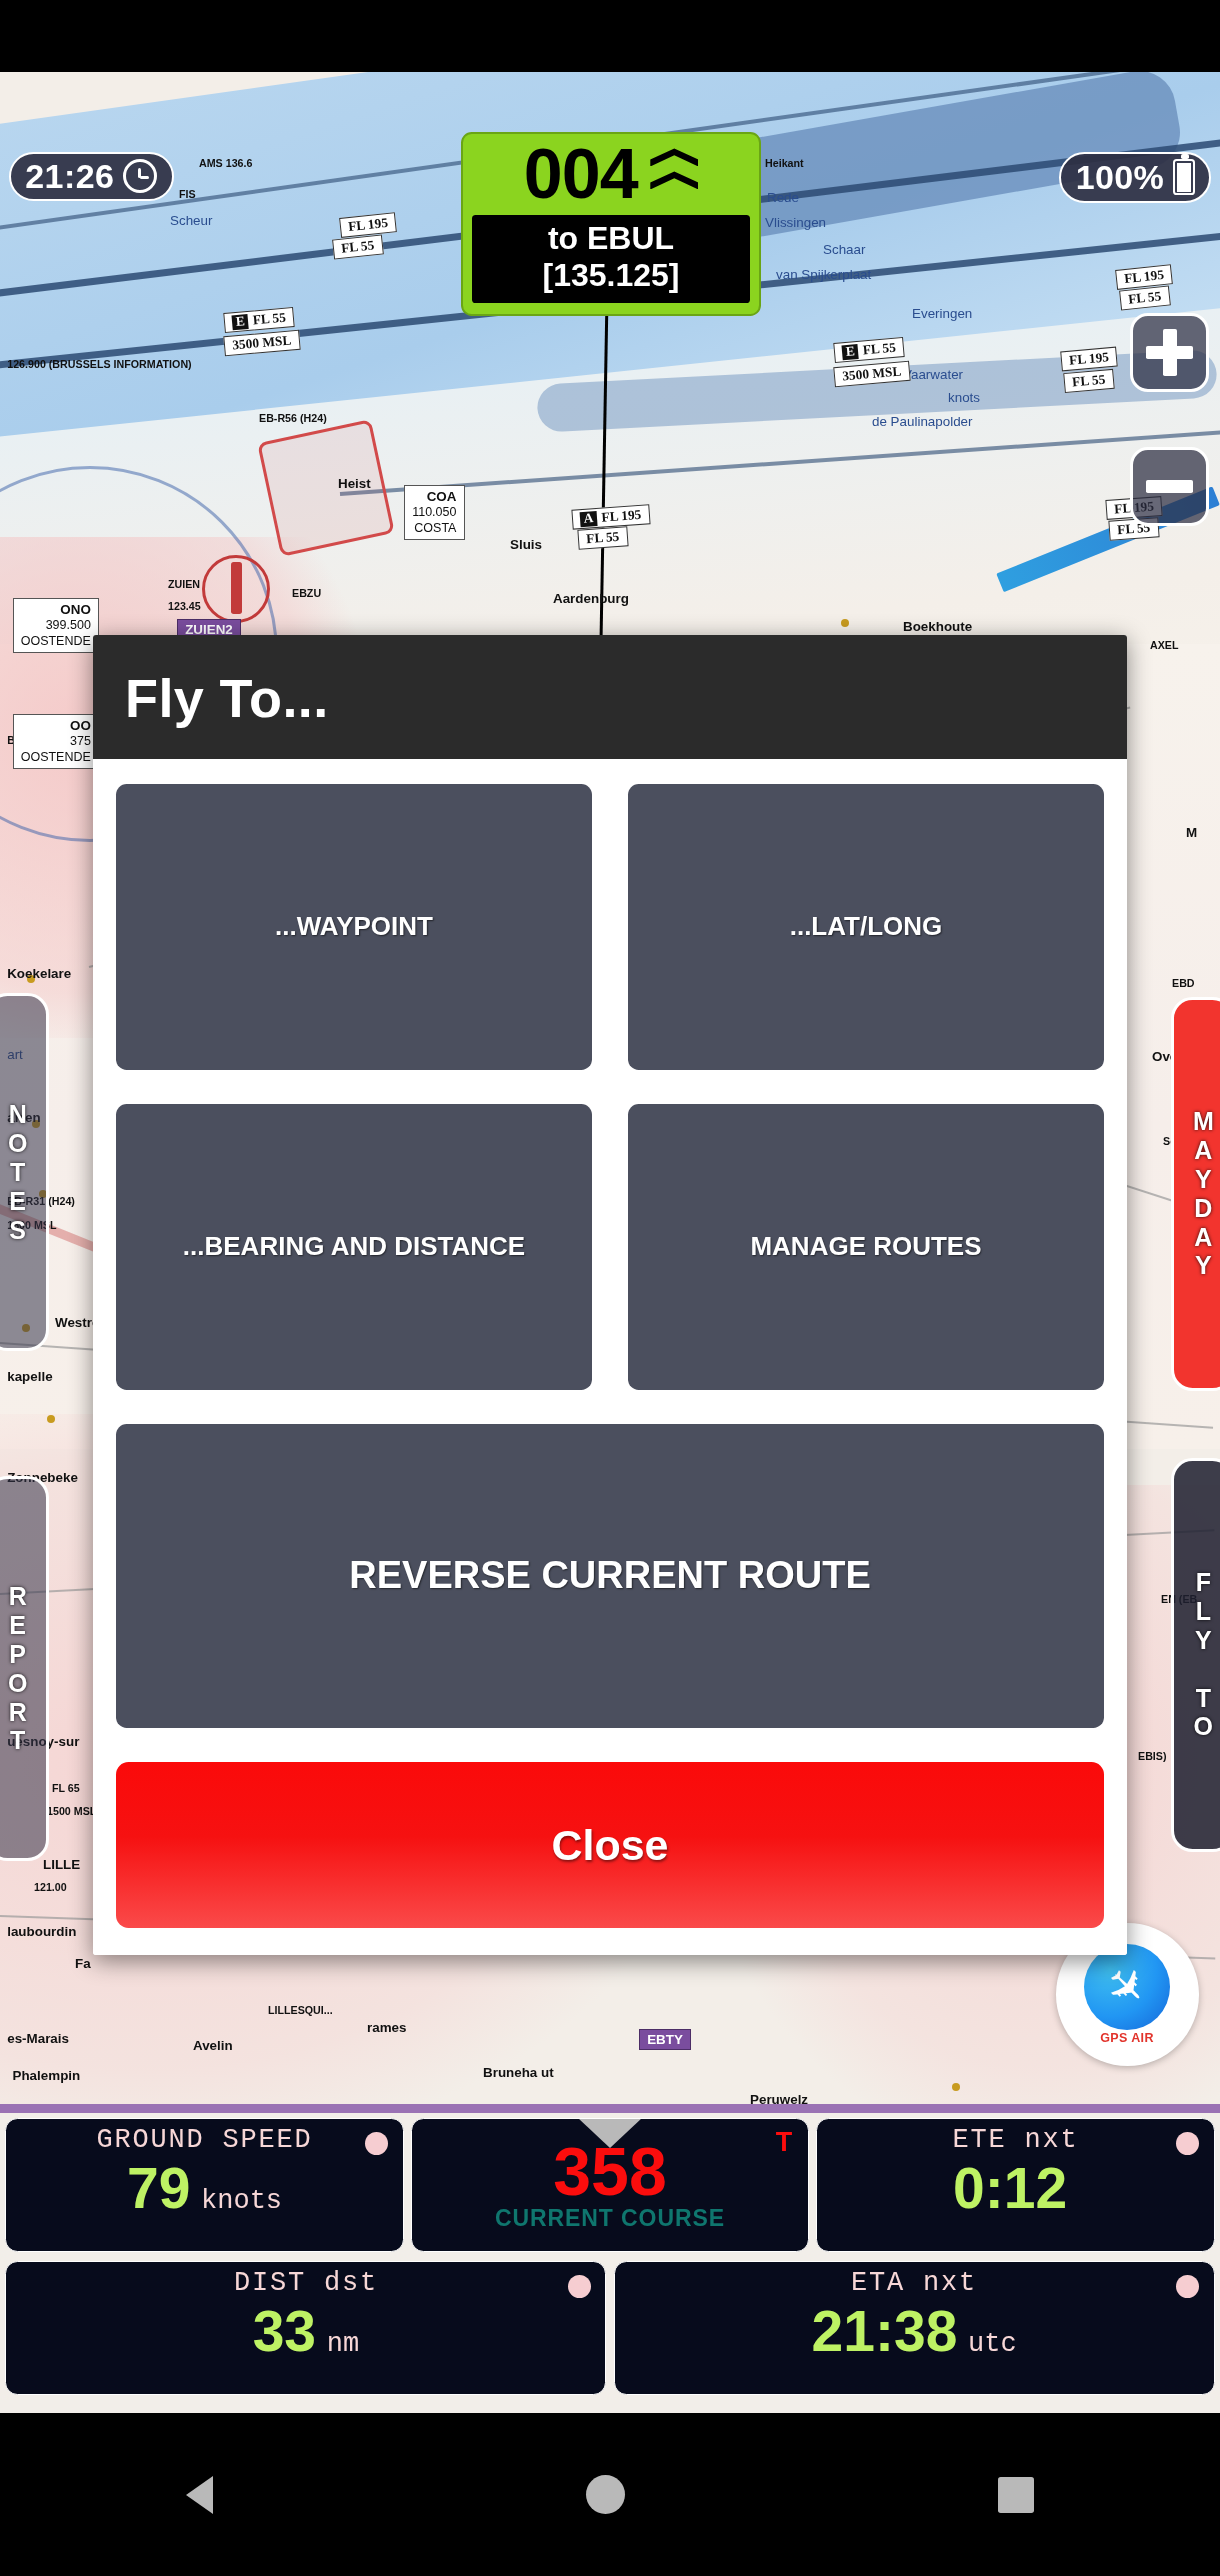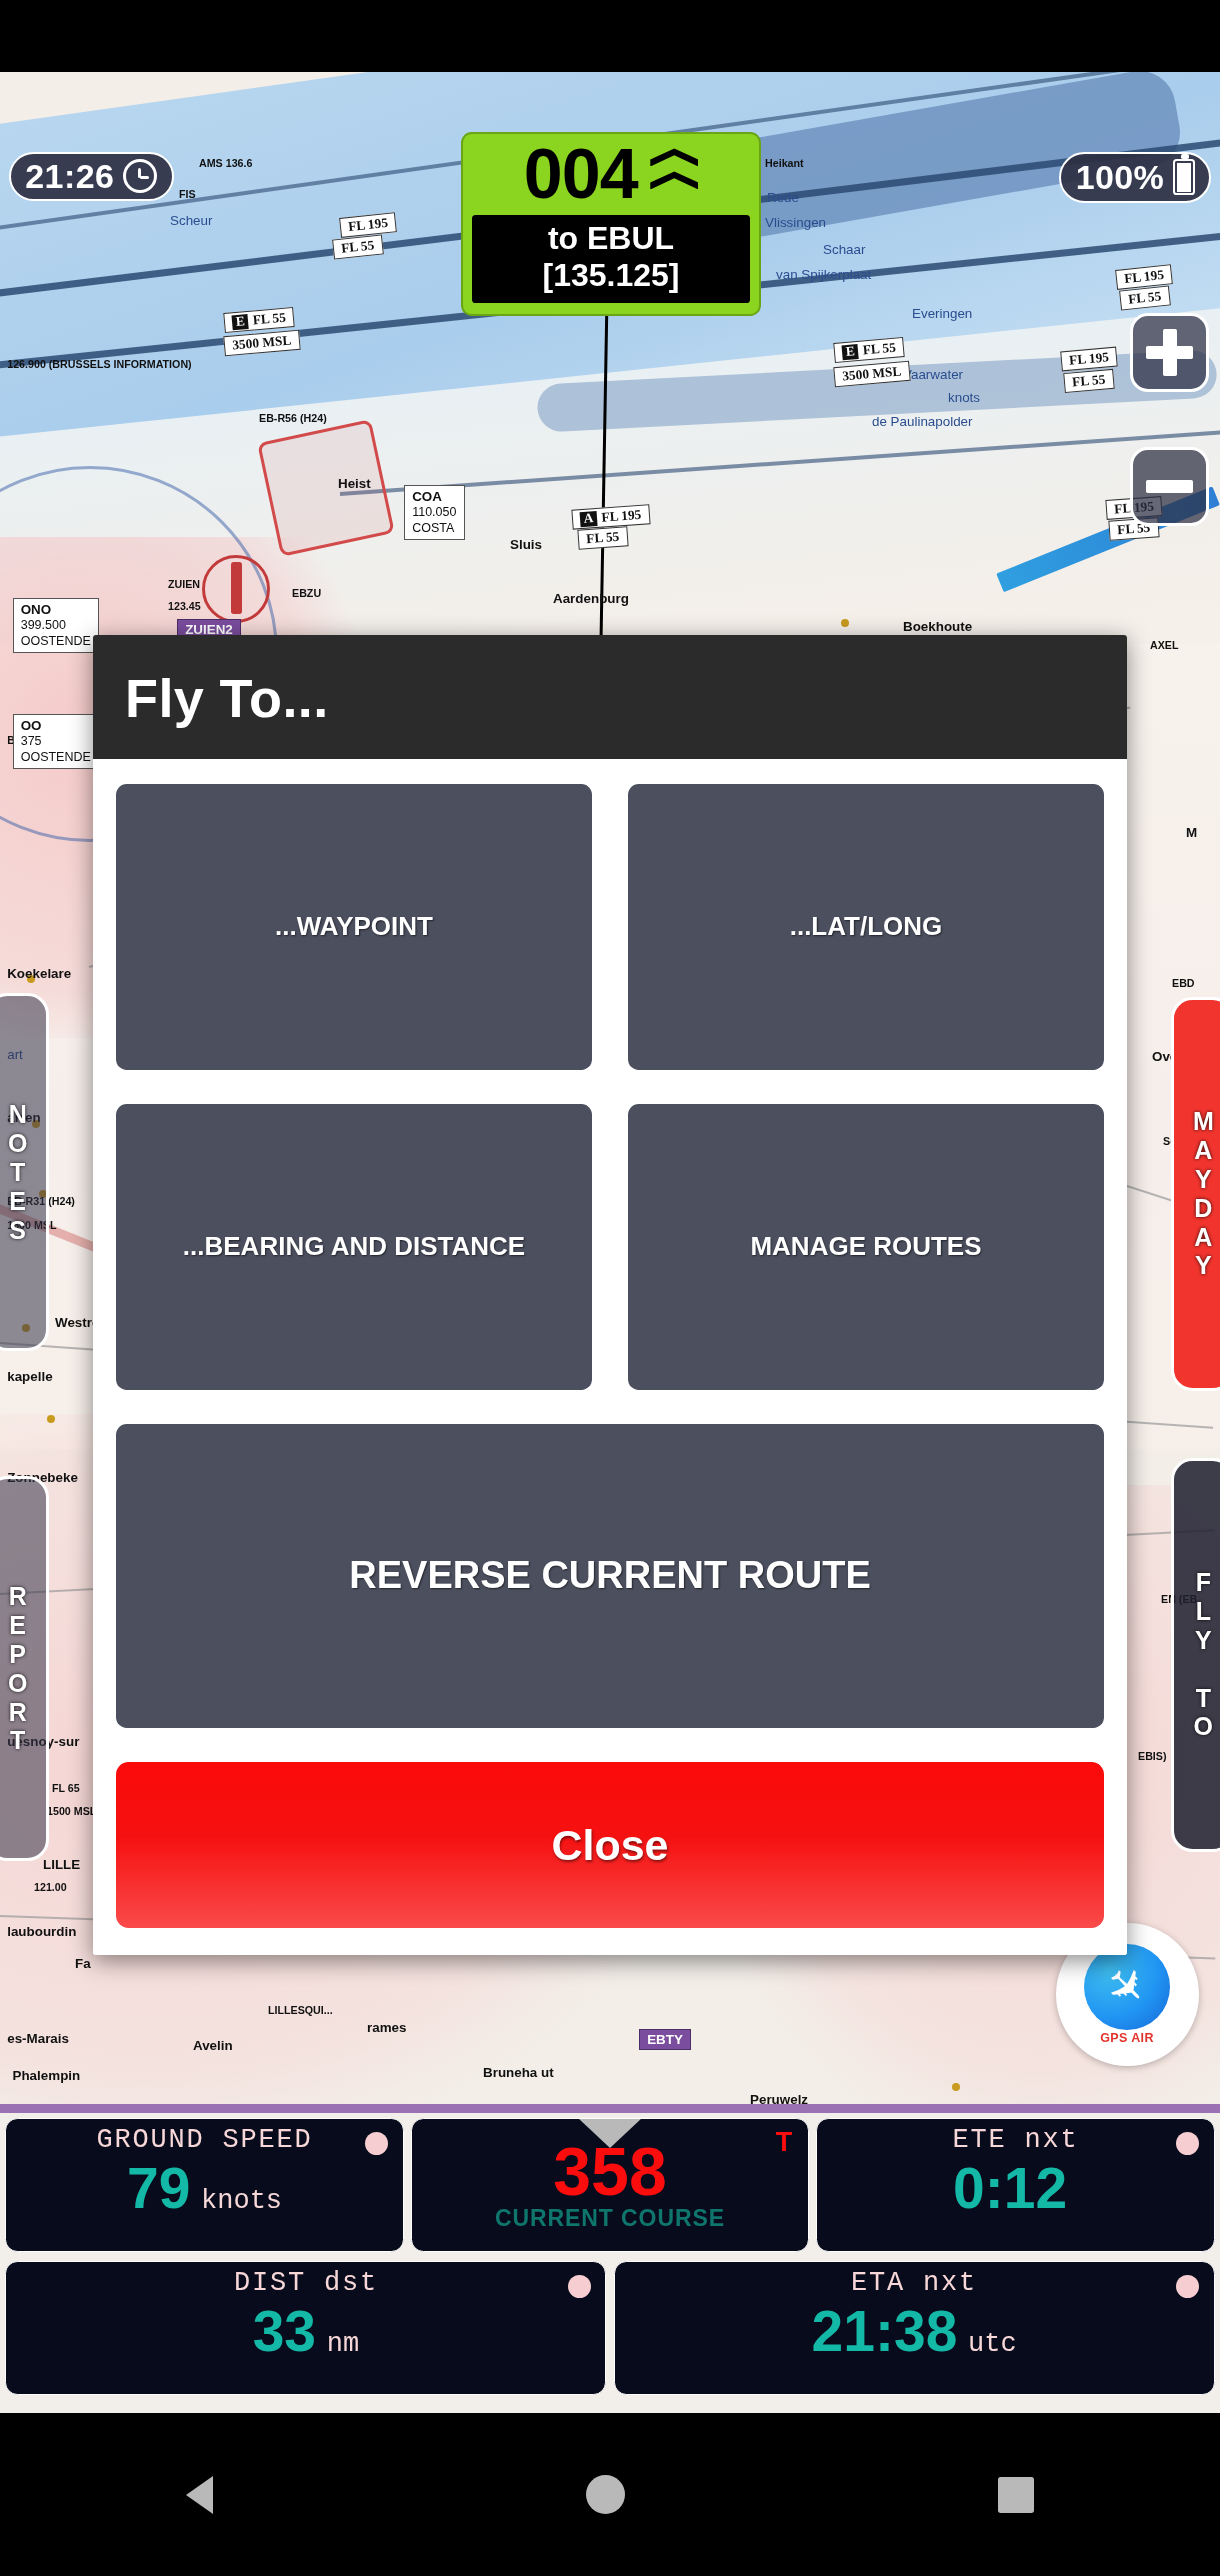--- a/index.html
+++ b/index.html
@@ -79,21 +79,21 @@
   }
   .track-line {
     position:absolute; background:#000; width:2.7px; transform-origin: top center;
   }
   .blue-arrow {
     position:absolute; height:19.7px; background:linear-gradient(90deg,#2f9fe0,#2d7fd4);
     transform-origin:left center; border-radius:1.8px;
   }
   .info-card {
     position:absolute; background:#fff; border:1.8px solid #555; padding:2.7px 7.2px;
-    font-size:12.5px; color:#111; text-align:left; line-height:1.25; white-space:nowrap;
+    font-size:12.5px; color:#111; text-align:right; line-height:1.25; white-space:nowrap;
     font-family:"Liberation Sans", sans-serif;
   }
   .info-card b { font-size:13.4px; }
 
   
   .pill {
     position:absolute; display:flex; align-items:center; gap:9px;
     background:rgba(46,47,66,.92); border:2.7px solid #fff; border-radius:27px;
     padding:5.4px 14.3px; color:#fff;
   }
@@ -207,21 +207,21 @@
   .panel-row.r1 { padding-top:5.4px; }
   .panel-row.r2 { padding-top:9px; }
   .gauge {
     position:relative; flex:1; height:134px; background:#070b1c;
     border-radius:12.5px; border:1.8px solid #fff; overflow:hidden;
     display:flex; flex-direction:column; align-items:center; justify-content:flex-start;
     padding-top:5.4px;
   }
   .g-label { font-size:27px; color:#f7d7d7; letter-spacing:1.8px; font-family:"Liberation Mono", monospace; }
   .g-valrow { display:flex; align-items:baseline; justify-content:center; gap:10.7px; margin-top:5.4px; }
-  .g-val { font-size:57px; font-weight:700; color:#14b8a6; line-height:1; }
+  .g-val { font-size:57px; font-weight:700; color:#bef264; line-height:1; }
   .g-unit { font-size:27px; color:#f7d7d7; font-family:"Liberation Mono", monospace; }
   .g-dot { position:absolute; right:14.3px; top:12.5px; width:23px; height:23px; border-radius:50%; background:#f6cdd1; }
   .gauge.course { align-items:center; justify-content:center; padding-top:0; }
   .g-course-val { font-size:68px; font-weight:800; color:#fb0d0d; line-height:.95; }
   .g-course-lbl { font-size:23px; font-weight:700; color:#0f766e; letter-spacing:0.9px; margin-top:1.8px; }
   .g-t { position:absolute; right:16px; top:7.2px; font-size:27px; font-weight:700; color:#fb0d0d; }
   .course-pointer {
     position:absolute; left:50%; top:-1.8px; transform:translateX(-50%);
     width:0; height:0; border-left:32px solid transparent; border-right:32px solid transparent;
     border-top:30px solid #b9b9b9;

